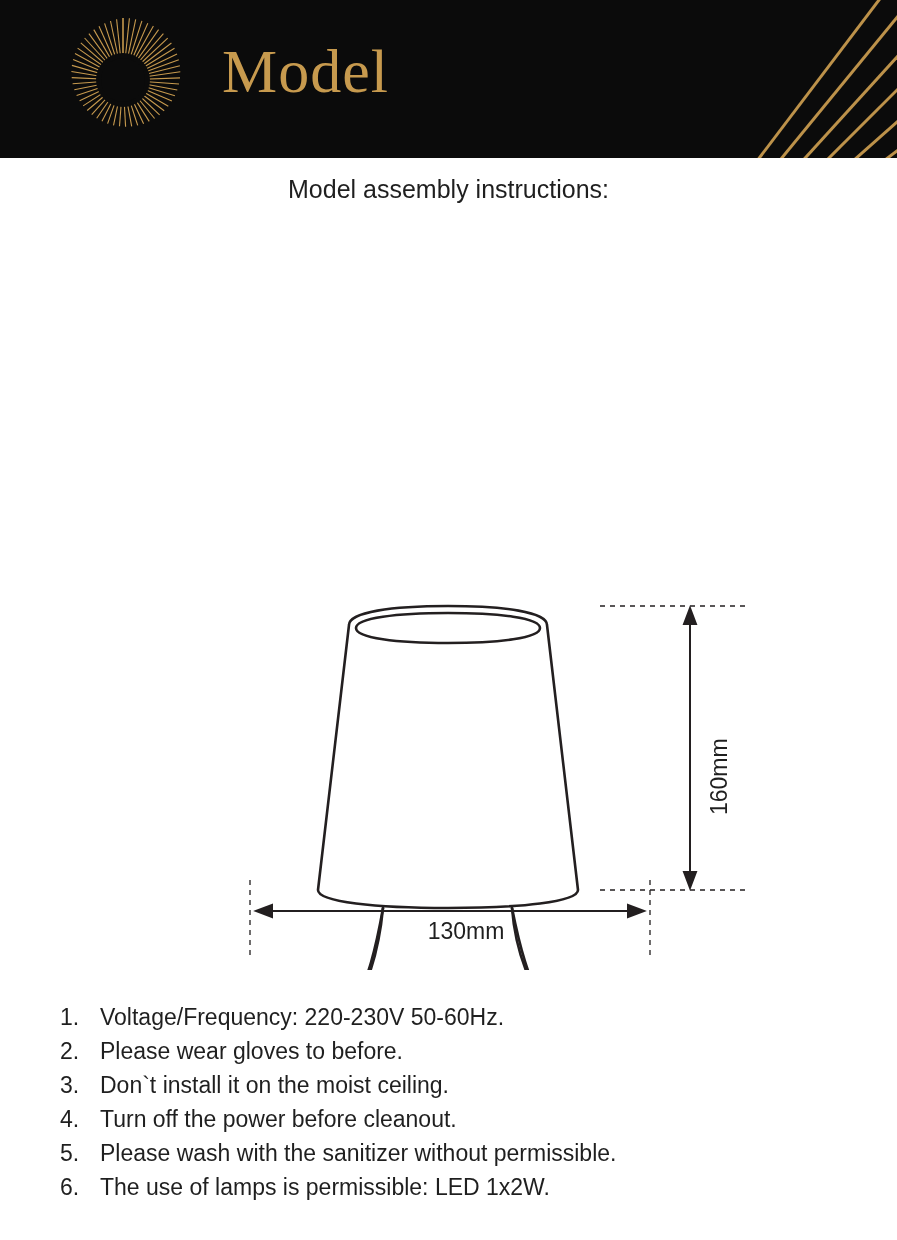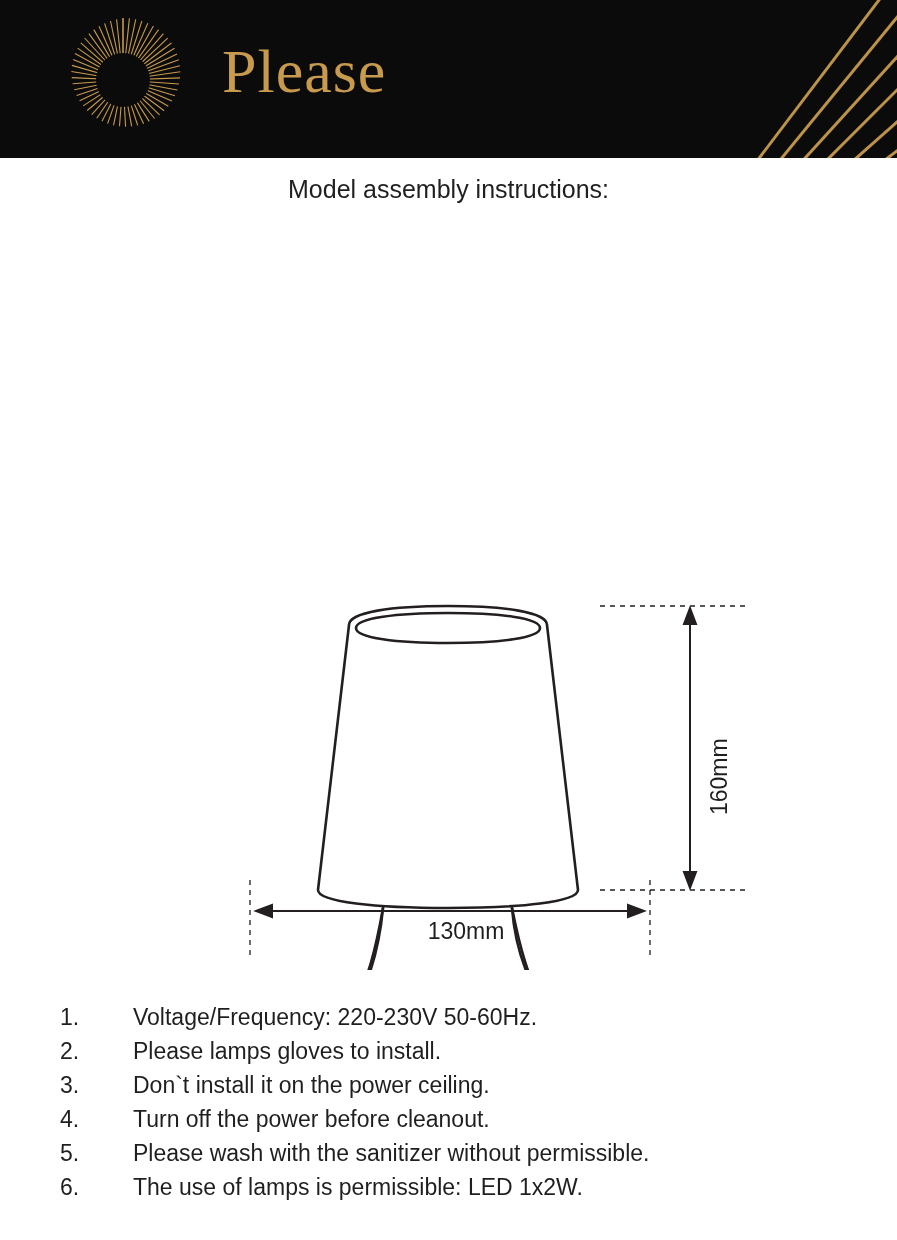--- a/index.html
+++ b/index.html
@@ -107,21 +107,20 @@
     line-height: 34px;
     color: #1f1f1f;
   }
   .note-num {
     width: 40px;
     flex: 0 0 40px;
     text-align: left;
   }
   .note-text {
     flex: 1 1 auto;
-    margin-left: 33px;
   }
 </style>
 </head>
 <body>
 
 <div class="header">
 
   <div class="header-logo-mark">
     <svg width="150" height="128" viewBox="0 0 150 128">
       <g stroke="#c79a4e" stroke-width="1.1" fill="none">
@@ -185,21 +184,21 @@
           <line x1="75" y1="64" x2="56.6" y2="7.3"></line>
           <line x1="75" y1="64" x2="62.5" y2="5.0"></line>
           <line x1="75" y1="64" x2="68.6" y2="3.3"></line>
         </g>
       </g>
       <circle cx="75" cy="64" r="27" fill="#0b0b0b"></circle>
       <circle cx="75" cy="64" r="22" fill="#0b0b0b" stroke="#c79a4e" stroke-width="0"></circle>
     </svg>
   </div>
 
-  <div class="header-wordmark">Please</div>
+  <div class="header-wordmark">Model</div>
 
   <div class="header-rays">
     <svg width="400" height="260" viewBox="0 0 400 260">
       <g stroke="#c79a4e" stroke-width="3" fill="none" opacity="0.95">
         <line x1="230" y1="260" x2="430" y2="40"></line>
         <line x1="250" y1="260" x2="440" y2="70"></line>
         <line x1="272" y1="260" x2="448" y2="104"></line>
         <line x1="296" y1="260" x2="452" y2="140"></line>
         <line x1="322" y1="260" x2="456" y2="178"></line>
         <line x1="352" y1="260" x2="458" y2="216"></line>
@@ -277,25 +276,25 @@
   <div class="dim-label-h">130mm</div>
 </div>
 
 <div class="notes">
   <div class="note-row">
     <span class="note-num">1.</span>
     <span class="note-text">Voltage/Frequency: 220-230V 50-60Hz.</span>
   </div>
   <div class="note-row">
     <span class="note-num">2.</span>
-    <span class="note-text">Please lamps gloves to install.</span>
+    <span class="note-text">Please wear gloves to before.</span>
   </div>
   <div class="note-row">
     <span class="note-num">3.</span>
-    <span class="note-text">Don`t install it on the power ceiling.</span>
+    <span class="note-text">Don`t install it on the moist ceiling.</span>
   </div>
   <div class="note-row">
     <span class="note-num">4.</span>
     <span class="note-text">Turn off the power before cleanout.</span>
   </div>
   <div class="note-row">
     <span class="note-num">5.</span>
     <span class="note-text">Please wash with the sanitizer without permissible.</span>
   </div>
   <div class="note-row">

